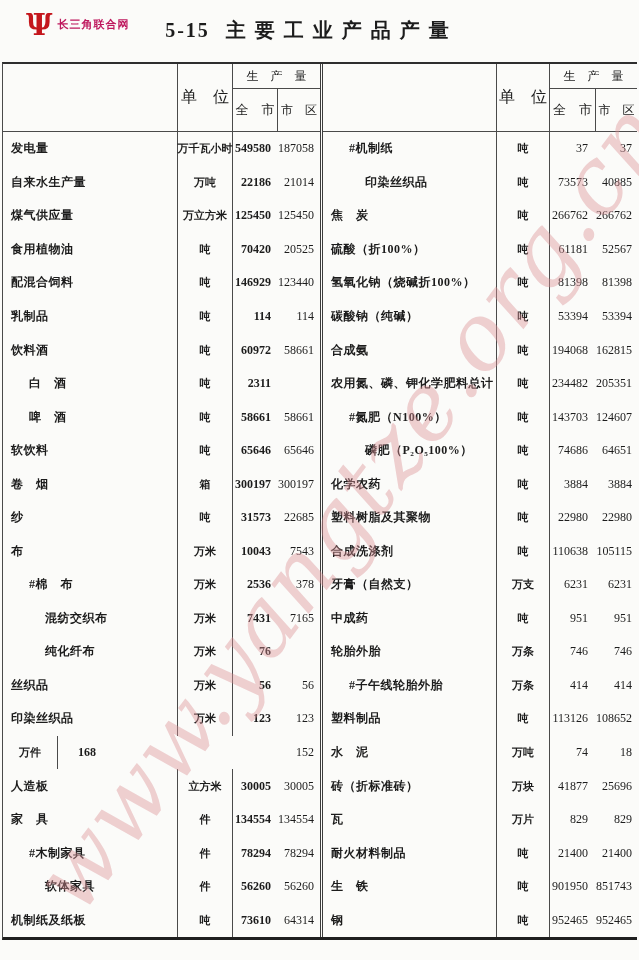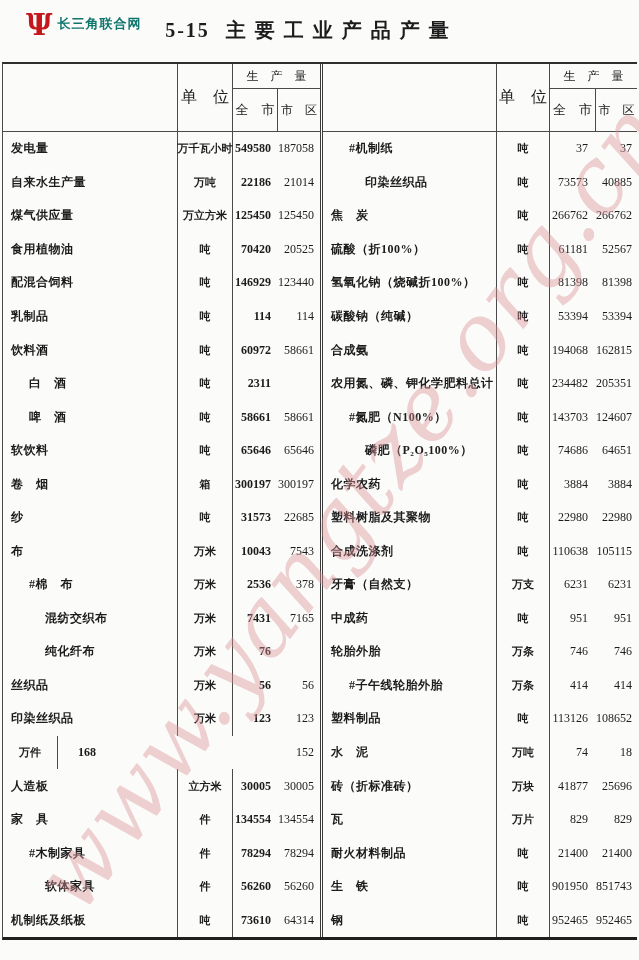--- a/index.html
+++ b/index.html
@@ -9,21 +9,21 @@
     font-family:"Liberation Serif","DejaVu Serif",serif;
   }
   
   .page-header{position:absolute;left:0;top:0;width:639px;height:60px;}
   .logo{position:absolute;left:26px;top:10px;display:flex;align-items:center;gap:5px;}
   .logo-glyph{
     color:#c4161c;font-size:29px;line-height:28px;font-weight:700;
     font-family:"DejaVu Serif",serif;transform:scaleY(1.05);
   }
   .logo-text{font-family:Liberation Sans, sans-serif;
-    font-size:13px;font-weight:700;letter-spacing:1px;color:#0f766e;}
+    font-size:11px;font-weight:700;letter-spacing:1px;color:#be185d;}
   .page-title{
     position:absolute;left:0;right:16px;top:17px;text-align:center;
     font-size:20px;font-weight:700;white-space:nowrap;
   }
   .page-title .num{letter-spacing:2px;margin-right:16px;}
   .page-title .txt{letter-spacing:9px;}
   
   .stat-table{
     position:absolute;left:2px;top:62px;width:635px;height:878px;
     box-sizing:border-box;display:flex;

